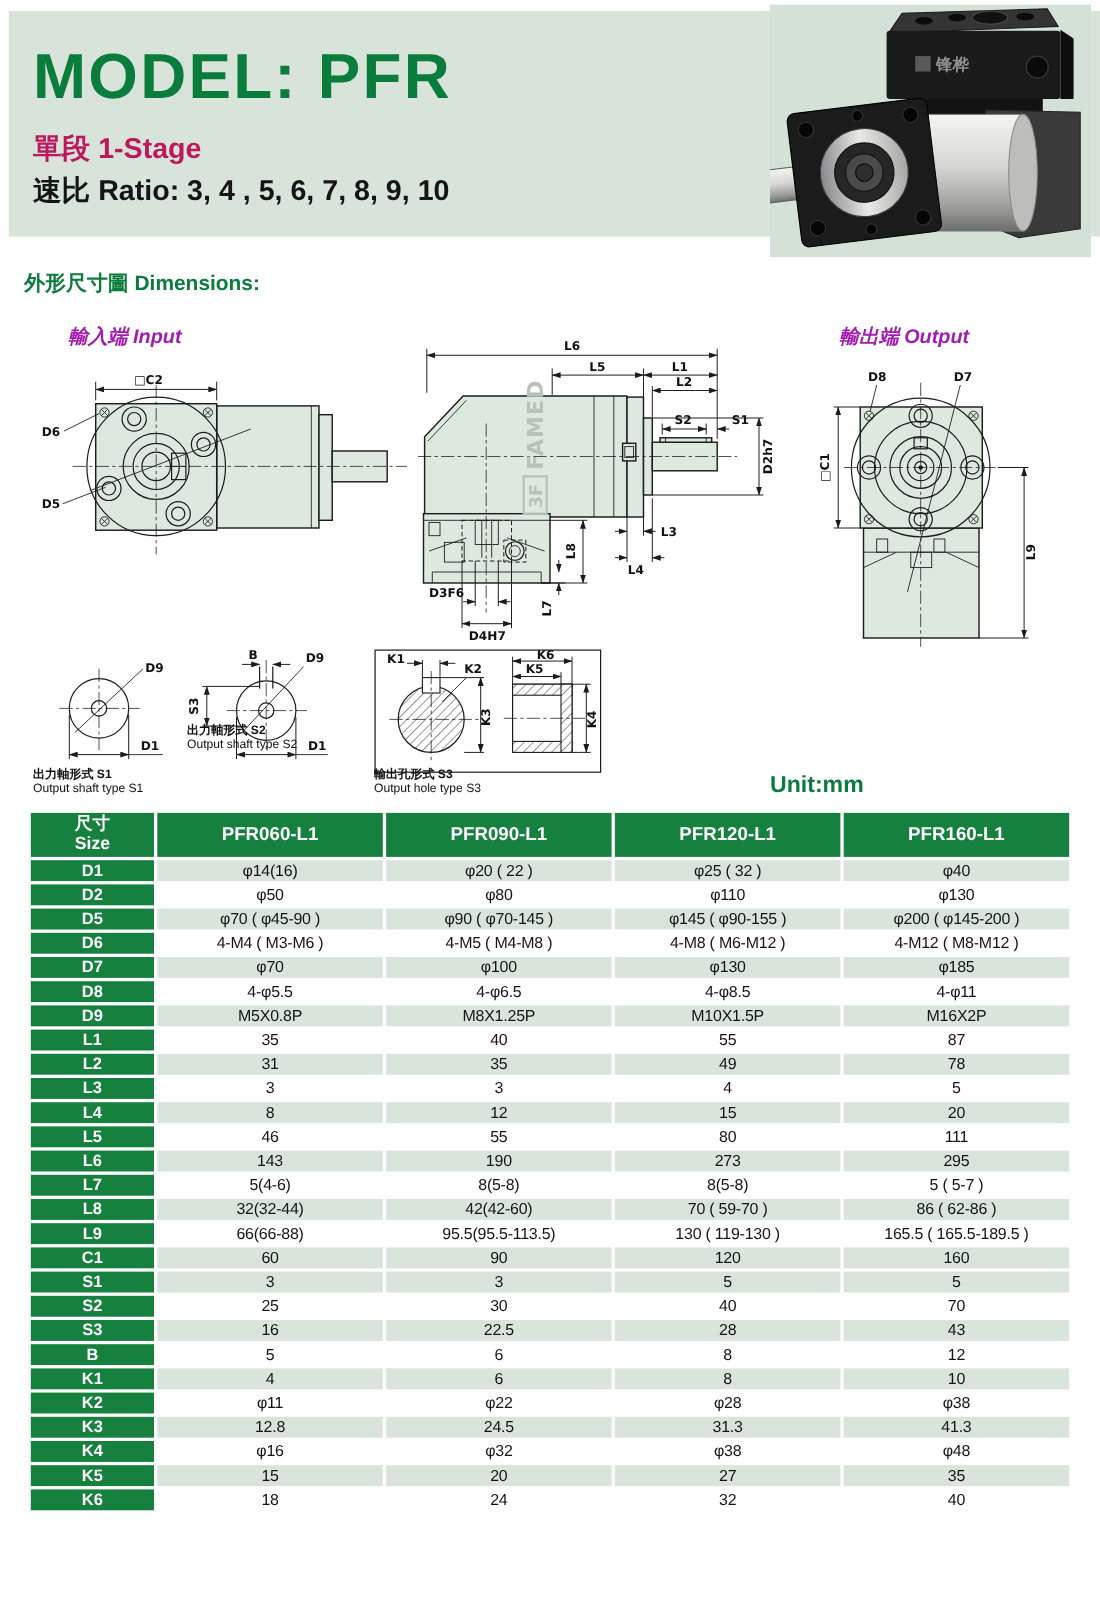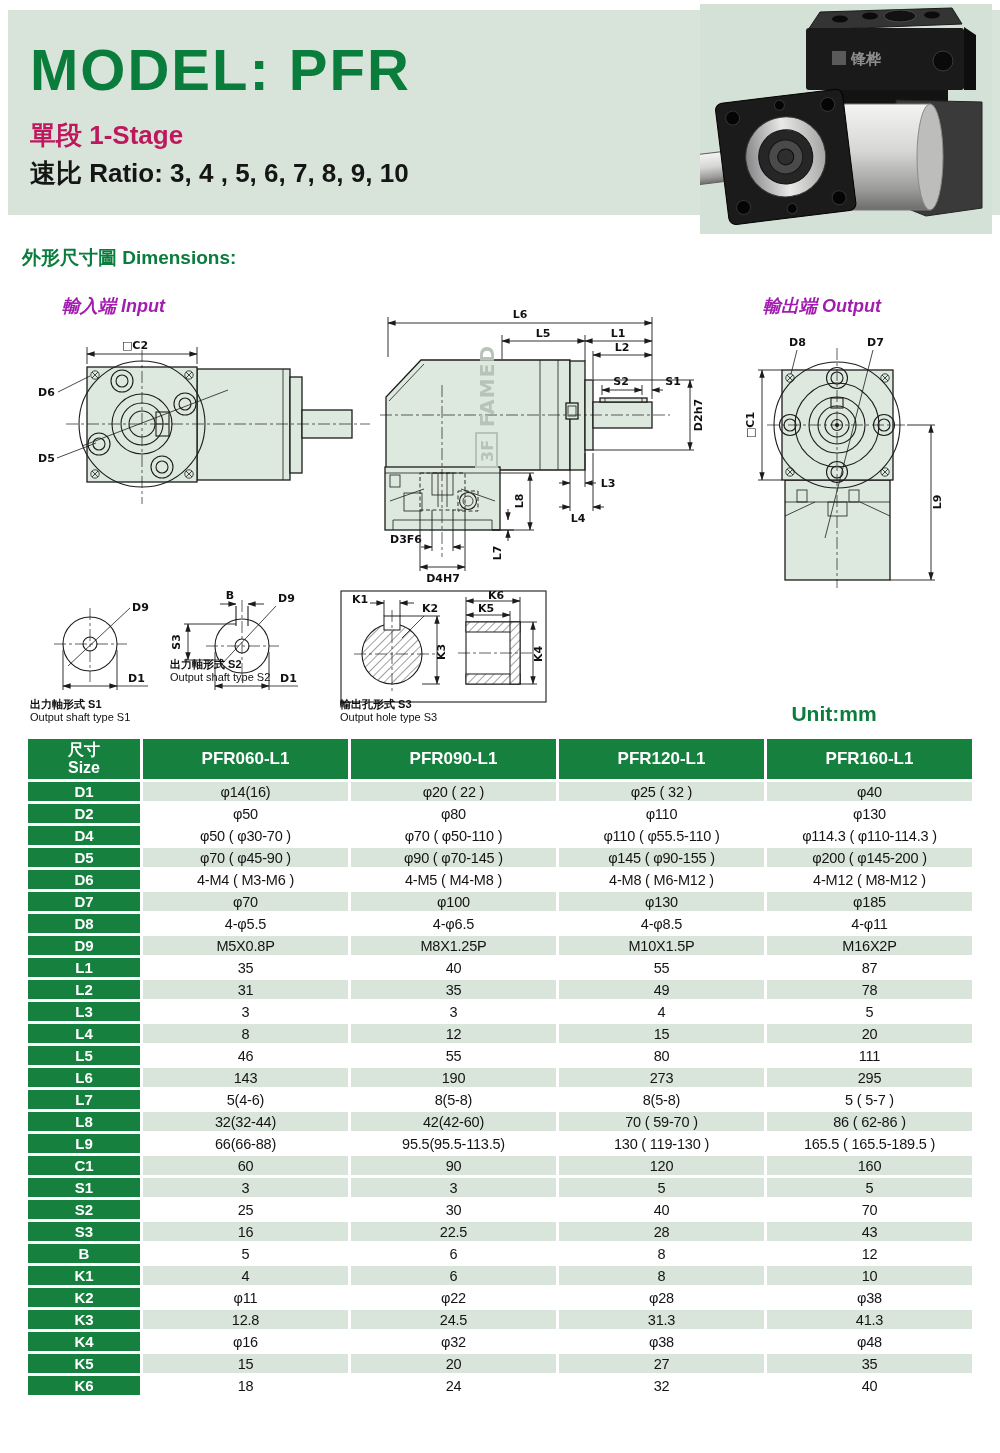--- a/index.html
+++ b/index.html
@@ -21,21 +21,21 @@
   .ln{fill:none;stroke:#1c1c1c;stroke-width:1.1;}
   .thin{fill:none;stroke:#1c1c1c;stroke-width:0.8;}
   .dim{fill:none;stroke:#1c1c1c;stroke-width:0.9;}
   .cl{fill:none;stroke:#1c1c1c;stroke-width:0.7;stroke-dasharray:12 3 3 3;}
   .dash{fill:none;stroke:#1c1c1c;stroke-width:0.9;stroke-dasharray:4 2.5;}
   .dtx{font-family:"DejaVu Sans",sans-serif;font-size:11px;font-weight:bold;fill:#111;}
   .wm{font-family:"DejaVu Sans",sans-serif;font-weight:bold;fill:#b7c3b9;}
   .cap{position:absolute;font-size:11px;line-height:1.15;color:#101010;}
   .cap .zh{font-weight:bold;display:block;}
   .cap .en{display:block;}
-  .unit{left:700px;top:702px;width:268px;text-align:center;font-size:21px;font-weight:bold;color:#0a7c3b;}
+  .unit{left:700px;top:702px;width:268px;text-align:left;font-size:21px;font-weight:bold;color:#0a7c3b;}
   
   table.dims{position:absolute;left:25px;top:736px;width:950px;border-collapse:separate;border-spacing:3px;table-layout:fixed;}
   table.dims th,table.dims td{text-align:center;vertical-align:middle;padding:0;overflow:hidden;white-space:nowrap;}
   table.dims thead th{background:#16813f;color:#fff;font-weight:bold;font-size:17px;height:40px;}
   table.dims thead th.size-h{font-size:16px;line-height:1.15;}
   table.dims thead th.size-h span{display:block;}
   td.rowlabel{background:#16813f;color:#fff;font-weight:bold;font-size:15px;height:19px;}
   td.cell{font-size:14.5px;color:#141414;height:19px;letter-spacing:-0.2px;}
   tr.row-tint td.cell{background:#d9e5da;}
   tr.row-plain td.cell{background:#ffffff;}
@@ -479,27 +479,20 @@
         <td class="cell">φ25 ( 32 )</td>
         <td class="cell">φ40</td>
       </tr>
       <tr class="row-plain">
         <td class="rowlabel">D2</td>
         <td class="cell">φ50</td>
         <td class="cell">φ80</td>
         <td class="cell">φ110</td>
         <td class="cell">φ130</td>
       </tr>
-      <tr class="row-plain">
-        <td class="rowlabel">D4</td>
-        <td class="cell">φ50 ( φ30-70 )</td>
-        <td class="cell">φ70 ( φ50-110 )</td>
-        <td class="cell">φ110 ( φ55.5-110 )</td>
-        <td class="cell">φ114.3 ( φ110-114.3 )</td>
-      </tr>
       <tr class="row-tint">
         <td class="rowlabel">D5</td>
         <td class="cell">φ70 ( φ45-90 )</td>
         <td class="cell">φ90 ( φ70-145 )</td>
         <td class="cell">φ145 ( φ90-155 )</td>
         <td class="cell">φ200 ( φ145-200 )</td>
       </tr>
       <tr class="row-plain">
         <td class="rowlabel">D6</td>
         <td class="cell">4-M4 ( M3-M6 )</td>

